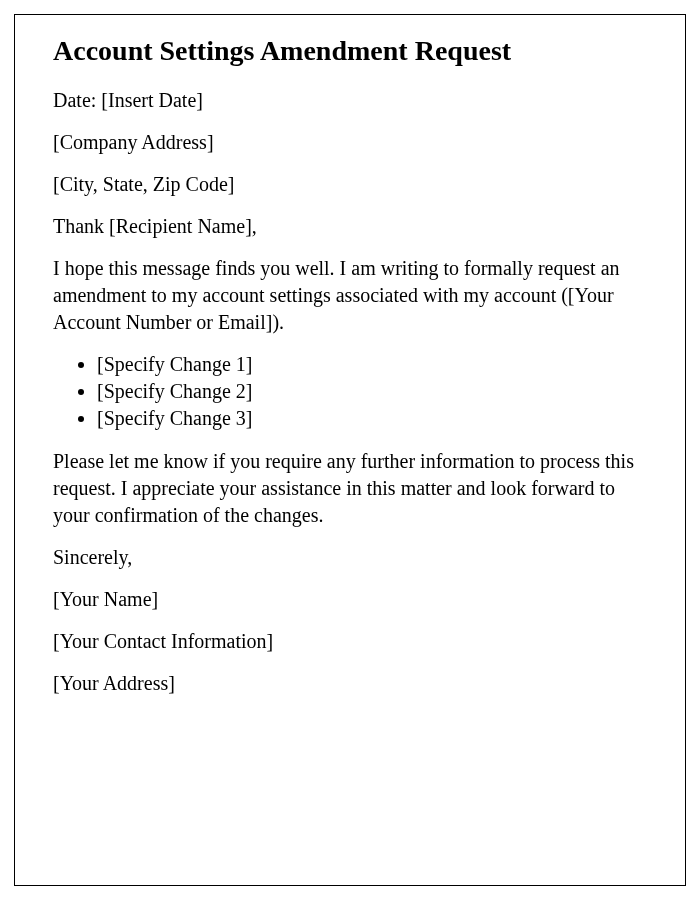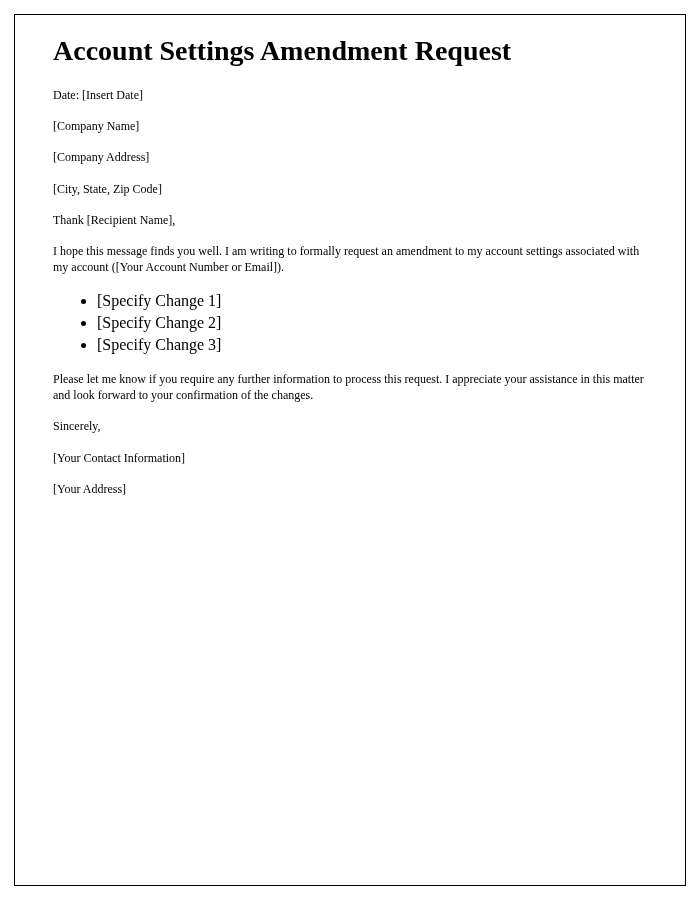--- a/index.html
+++ b/index.html
@@ -19,47 +19,47 @@
       width: 100%;
       height: 100%;
       padding: 20px 38px;
     }
     h1 {
       font-size: 28px;
       font-weight: bold;
       margin-bottom: 20px;
     }
     p {
-      font-size: 12px;
+      font-size: 20px;
       line-height: 1.35;
       margin-bottom: 15px;
     }
     ul {
       margin-left: 44px;
       margin-bottom: 16px;
     }
     li {
-      font-size: 16px;
+      font-size: 20px;
       line-height: 1.35;
       list-style-type: disc;
     }
   </style>
 </head>
 <body>
 
 <div class="document-frame">
   <h1>Account Settings Amendment Request</h1>
   <p>Date: [Insert Date]</p>
-  <p>[Company Name]</p>
   <p>[Company Address]</p>
   <p>[City, State, Zip Code]</p>
   <p>Thank [Recipient Name],</p>
   <p>I hope this message finds you well. I am writing to formally request an amendment to my account settings associated with my account ([Your Account Number or Email]).</p>
   <ul>
     <li>[Specify Change 1]</li>
     <li>[Specify Change 2]</li>
     <li>[Specify Change 3]</li>
   </ul>
   <p>Please let me know if you require any further information to process this request. I appreciate your assistance in this matter and look forward to your confirmation of the changes.</p>
   <p>Sincerely,</p>
+  <p>[Your Name]</p>
   <p>[Your Contact Information]</p>
   <p>[Your Address]</p>
 </div>
 
 </body></html>

